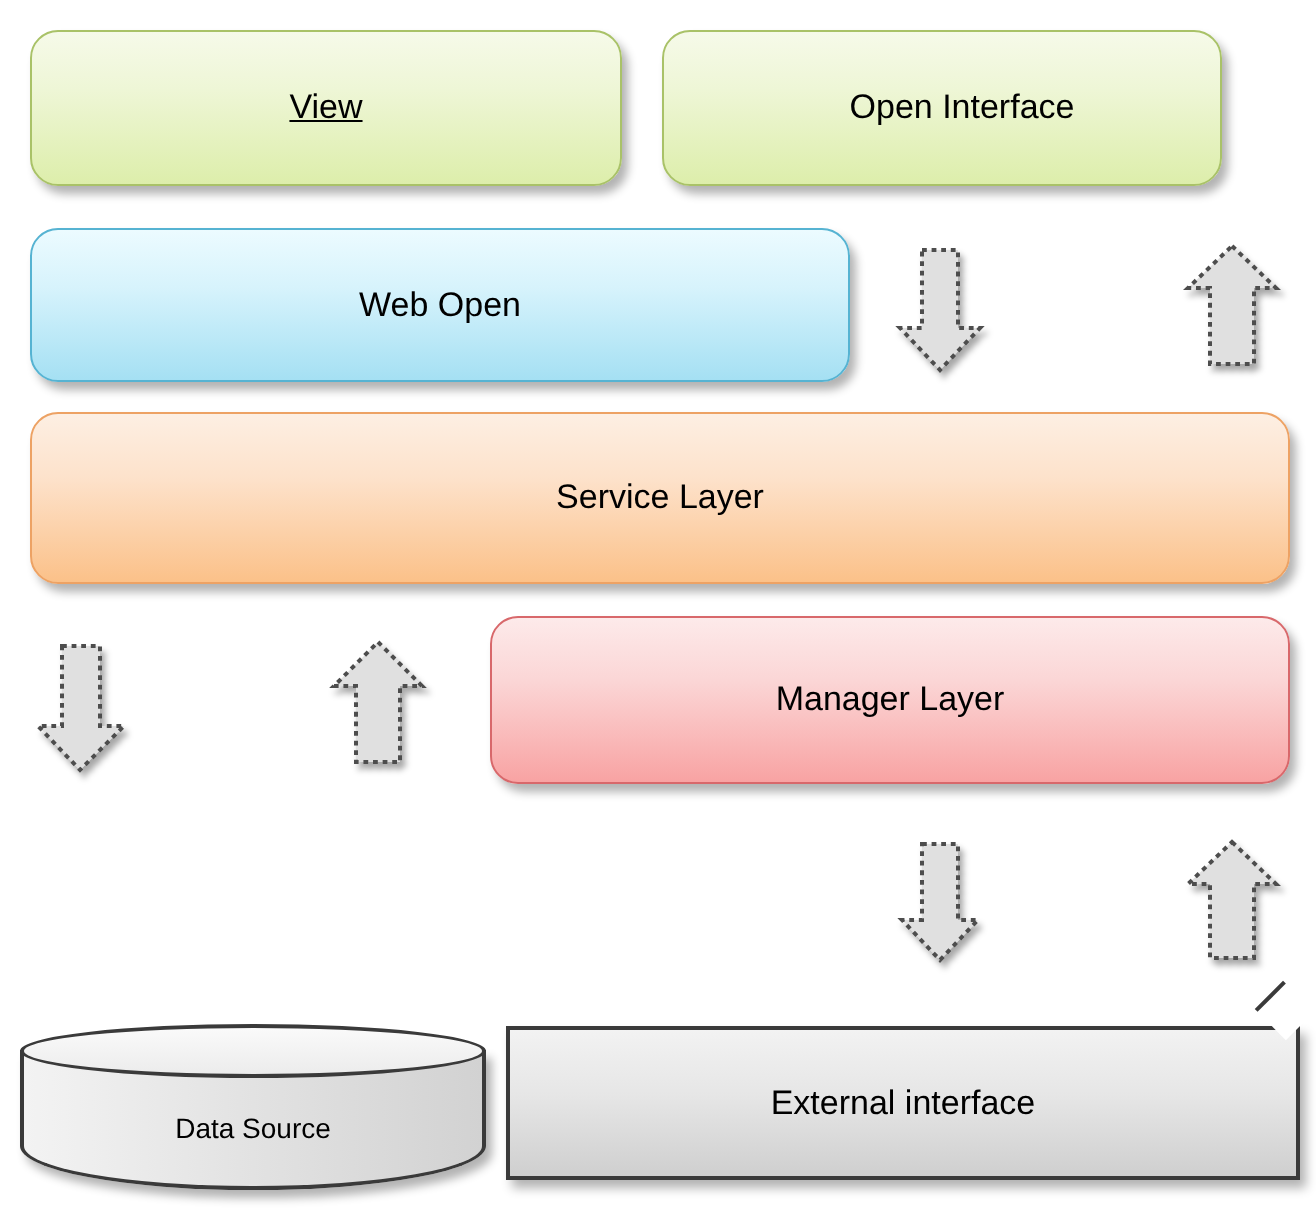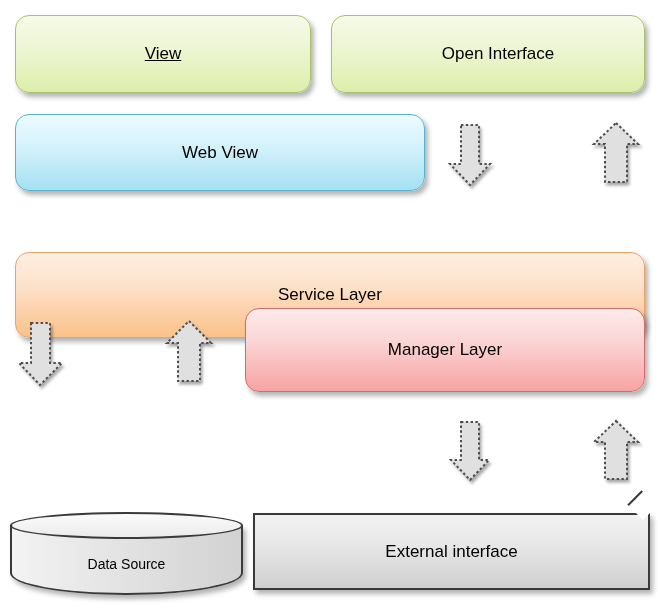--- a/index.html
+++ b/index.html
@@ -41,21 +41,20 @@
     background: linear-gradient(to bottom, #f6fae9 0%, #eef6d6 38%, #ddeeab 100%);
     border-color: #a9c268;
   }
   .box.blue {
     background: linear-gradient(to bottom, #ecfbff 0%, #d7f3fc 38%, #a5e0f3 100%);
     border-color: #56b3d2;
   }
   .box.orange {
     background: linear-gradient(to bottom, #fdefe3 0%, #fde2cb 38%, #fbc189 100%);
     border-color: #eda264;
-    margin-top: 46px;
   }
   .box.pink {
     background: linear-gradient(to bottom, #fdeaea 0%, #fbd6d6 38%, #f8a3a3 100%);
     border-color: #d8686b;
     justify-content: center;
   }
 
   
   .cylinder {
     position: absolute;
@@ -145,26 +144,26 @@
       <filter id="softshadow" x="-40%" y="-40%" width="200%" height="200%">
         <feDropShadow dx="2" dy="3" stdDeviation="1.6" flood-color="#000000" flood-opacity="0.35"></feDropShadow>
       </filter>
     </defs>
   </svg>
 
   <div class="box green" style="left:15px; top:15px; width:296px; height:78px;text-decoration:underline;">
     <span class="box-label">View</span>
   </div>
 
-  <div class="box green" style="left:331px; top:15px; width:314px; height:78px;padding-left:20px;">
+  <div class="box green" style="left:331px; top:15px; width:280px; height:78px;padding-left:20px;">
     <span class="box-label">Open Interface</span>
   </div>
 
   <div class="box blue" style="left:15px; top:114px; width:410px; height:77px;">
-    <span class="box-label">Web View</span>
+    <span class="box-label">Web Open</span>
   </div>
 
   <div class="arrow" style="left:447px; top:122px;">
     <svg width="46" height="66" viewBox="0 0 46 66" aria-hidden="true">
       <polygon class="arrow-shape" points="14,3 32,3 32,42 43,42 23,63 3,42 14,42"></polygon>
     </svg>
   </div>
 
   <div class="arrow" style="left:590px; top:120px;">
     <svg width="52" height="66" viewBox="0 0 52 66" aria-hidden="true">

